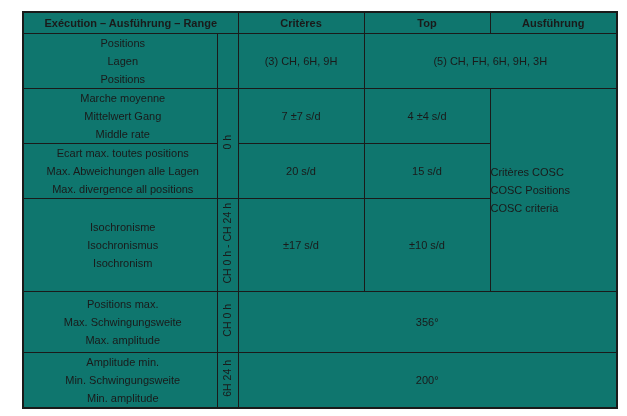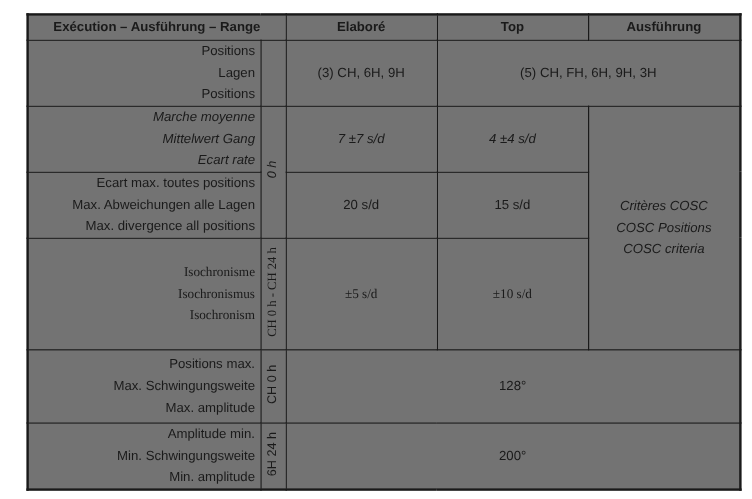--- a/index.html
+++ b/index.html
@@ -15,93 +15,93 @@
     table-layout: fixed;
     width: 594px;
     margin: 11px 0 0 22px;
     border: 2px solid #1a1a1a;
   }
   table.spec td {
     border: 1px solid #1a1a1a;
     font-size: 11px;
     color: #1a1a1a;
     vertical-align: middle;
-    background: #737373;
+    background: #0f766e;
   }
   td.hdr {
     font-weight: bold;
     font-size: 11.5px;
     text-align: center;
     height: 21px;
   }
   td.lbl {
     padding-left: 9px;
     padding-right: 4px;
-    text-align: right;
+    text-align: center;
   }
   td.lbl div { line-height: 18px; }
   td.val {
     text-align: center;
   }
   td.cond {
     text-align: center;
     padding: 0;
   }
   .vert {
     display: inline-block;
     writing-mode: vertical-rl;
     transform: rotate(180deg);
     white-space: nowrap;
     font-size: 10.5px;
     line-height: 19px;
   }
-  td.cosc div { line-height: 18px; text-align: center; }
+  td.cosc div { line-height: 18px; text-align: left; }
   tr.r-positions  td { height: 54px; }
-  tr.r-marche     td { height: 51px; font-style: italic; }
+  tr.r-marche     td { height: 51px; }
   tr.r-ecart      td { height: 55px; }
-  tr.r-iso        td { height: 93px; font-family: Liberation Serif, serif; }
+  tr.r-iso        td { height: 93px; }
   tr.r-ampmax     td { height: 61px; }
   tr.r-ampmin     td { height: 54px; margin-left: 40px; }
 </style>
 </head>
 <body>
 
 <table class="spec">
   <colgroup>
     <col style="width:194px">
     <col style="width:21px">
     <col style="width:126px">
     <col style="width:126px">
     <col style="width:127px">
   </colgroup>
 
   <tbody>
       <tr class="r-header">
     <td class="hdr" colspan="2">Exécution – Ausführung – Range</td>
-    <td class="hdr">Elaboré</td>
+    <td class="hdr">Critères</td>
     <td class="hdr">Top</td>
     <td class="hdr">Ausführung</td>
   </tr>
 
   <tr class="r-positions">
     <td class="lbl">
       <div>Positions</div>
       <div>Lagen</div>
       <div>Positions</div>
     </td>
     <td class="cond"></td>
     <td class="val">(3) CH, 6H, 9H</td>
     <td class="val" colspan="2">(5) CH, FH, 6H, 9H, 3H</td>
   </tr>
 
   <tr class="r-marche">
     <td class="lbl">
       <div>Marche moyenne</div>
       <div>Mittelwert Gang</div>
-      <div>Ecart rate</div>
+      <div>Middle rate</div>
     </td>
     <td class="cond" rowspan="2">
       <span class="vert">0 h</span>
     </td>
     <td class="val">7 ±7 s/d</td>
     <td class="val">4 ±4 s/d</td>
     <td class="val cosc" rowspan="3">
       <div>Critères COSC</div>
       <div>COSC Positions</div>
       <div>COSC criteria</div>
@@ -120,34 +120,34 @@
 
   <tr class="r-iso">
     <td class="lbl">
       <div>Isochronisme</div>
       <div>Isochronismus</div>
       <div>Isochronism</div>
     </td>
     <td class="cond">
       <span class="vert">CH 0 h - CH 24 h</span>
     </td>
-    <td class="val">±5 s/d</td>
+    <td class="val">±17 s/d</td>
     <td class="val">±10 s/d</td>
   </tr>
 
   <tr class="r-ampmax">
     <td class="lbl">
       <div>Positions max.</div>
       <div>Max. Schwingungsweite</div>
       <div>Max. amplitude</div>
     </td>
     <td class="cond">
       <span class="vert">CH 0 h</span>
     </td>
-    <td class="val" colspan="3">128°</td>
+    <td class="val" colspan="3">356°</td>
   </tr>
 
   <tr class="r-ampmin">
     <td class="lbl">
       <div>Amplitude min.</div>
       <div>Min. Schwingungsweite</div>
       <div>Min. amplitude</div>
     </td>
     <td class="cond">
       <span class="vert">6H 24 h</span>

